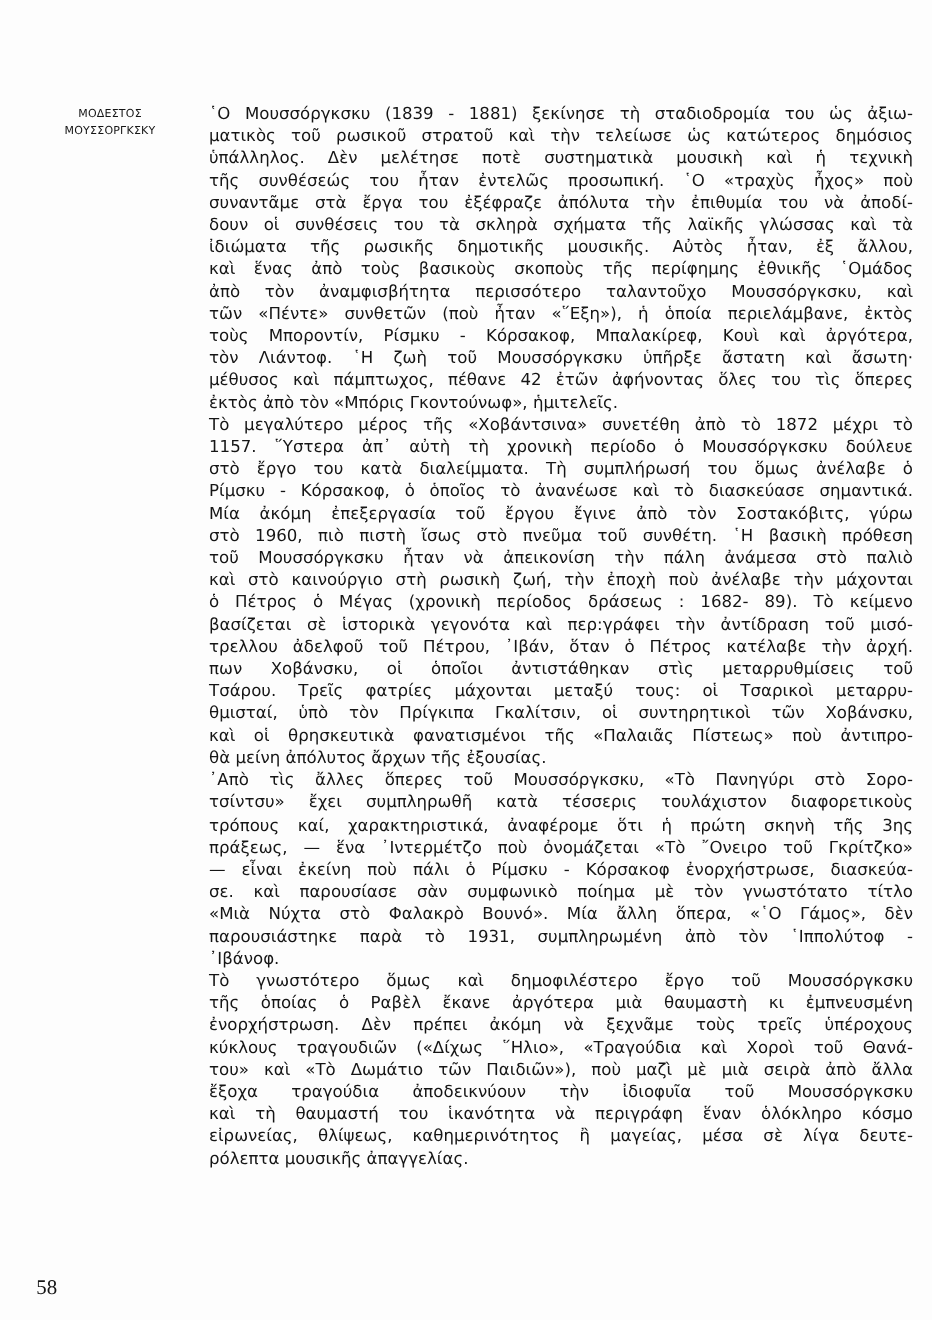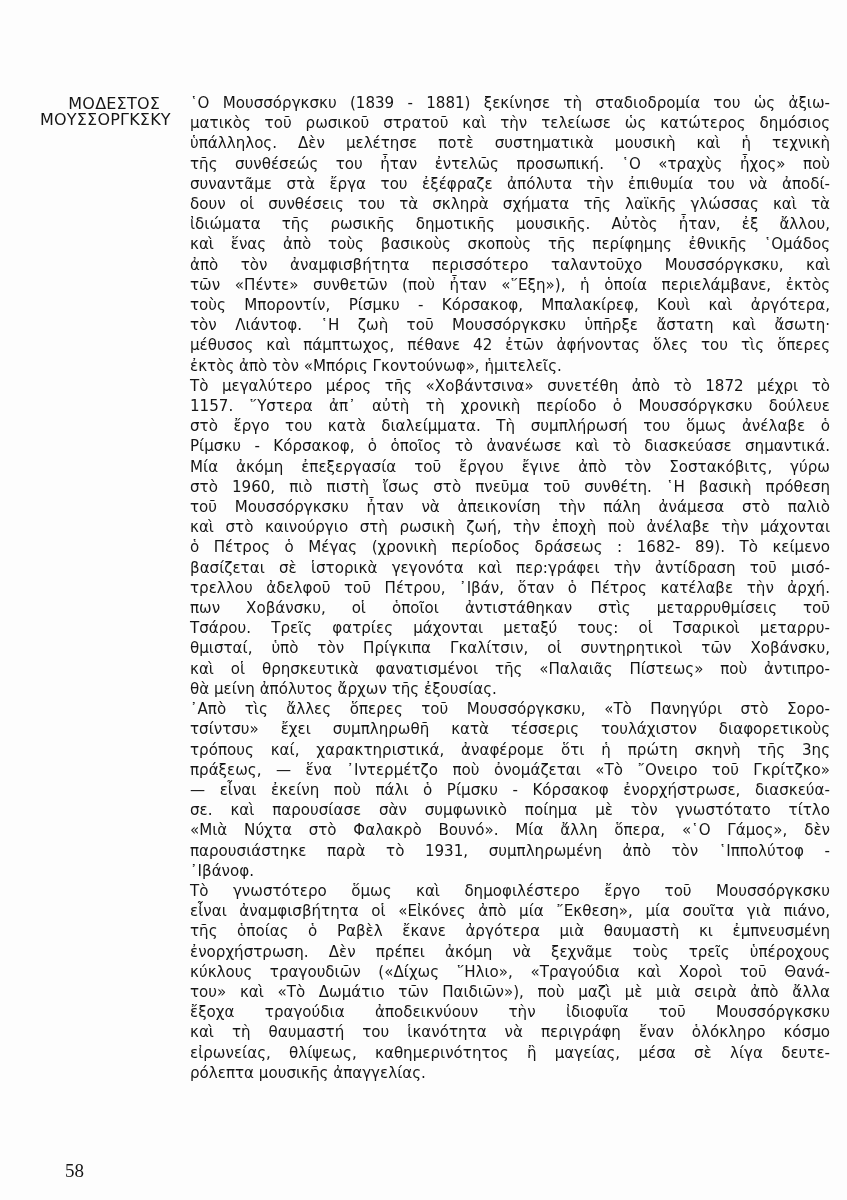--- a/index.html
+++ b/index.html
@@ -1,33 +1,33 @@
 <!DOCTYPE html>
 <html><head>
 <meta charset="utf-8">
 <style>
   html, body { margin: 0; padding: 0; }
   body {
     width: 847px; height: 1200px; background: #fdfdfd; position: relative; overflow: hidden;
     font-family: "DejaVu Sans", sans-serif; color: #151515;
   }
   .sidenote {
-    position: absolute; left: 40px; top: 96px; width: 120px; text-align: right;
-    font-size: 16px; line-height: 16px; letter-spacing: 0.2px;
+    position: absolute; left: 40px; top: 96px; width: 120px; text-align: center;
+    font-size: 10px; line-height: 16px; letter-spacing: 0.2px;
   }
   .sidenote div { white-space: nowrap; }
   .body-text {
     position: absolute; left: 170px; top: 93px; width: 640px;
     font-size: 15.1px; line-height: 20.2px; margin-left: 20px;
   }
   .line { white-space: nowrap; display: block; text-align: justify; text-align-last: justify; }
   .line.last { text-align-last: left; }
   .page-number {
     position: absolute; left: 33px; top: 1160px;
-    font-family: "Liberation Serif", serif; font-size: 19px; margin-left: 32px;
+    font-family: "Liberation Serif", serif; font-size: 19px;
   }
 </style>
 </head>
 <body>
 
 <div class="sidenote">
   <div>ΜΟΔΕΣΤΟΣ</div>
   <div>ΜΟΥΣΣΟΡΓΚΣΚΥ</div>
 </div>
 
@@ -72,21 +72,20 @@
       <span class="line">τρόπους καί, χαρακτηριστικά, ἀναφέρομε ὅτι ἡ πρώτη σκηνὴ τῆς 3ης</span>
       <span class="line">πράξεως, — ἕνα ᾿Ιντερμέτζο ποὺ ὀνομάζεται «Τὸ ῎Ονειρο τοῦ Γκρίτζκο»</span>
       <span class="line">— εἶναι ἐκείνη ποὺ πάλι ὁ Ρίμσκυ - Κόρσακοφ ἐνορχήστρωσε, διασκεύα-</span>
       <span class="line">σε. καὶ παρουσίασε σὰν συμφωνικὸ ποίημα μὲ τὸν γνωστότατο τίτλο</span>
       <span class="line">«Μιὰ Νύχτα στὸ Φαλακρὸ Βουνό». Μία ἄλλη ὅπερα, «῾Ο Γάμος», δὲν</span>
       <span class="line">παρουσιάστηκε παρὰ τὸ 1931, συμπληρωμένη ἀπὸ τὸν ῾Ιππολύτοφ -</span>
       <span class="line last">᾿Ιβάνοφ.</span>
     </div>
     <div>
       <span class="line">Τὸ γνωστότερο ὅμως καὶ δημοφιλέστερο ἔργο τοῦ Μουσσόργκσκυ</span>
-      <span class="line">εἶναι ἀναμφισβήτητα οἱ «Εἰκόνες ἀπὸ μία ῎Εκθεση», μία σουῖτα γιὰ πιάνο,</span>
       <span class="line">τῆς ὁποίας ὁ Ραβὲλ ἔκανε ἀργότερα μιὰ θαυμαστὴ κι ἐμπνευσμένη</span>
       <span class="line">ἐνορχήστρωση. Δὲν πρέπει ἀκόμη νὰ ξεχνᾶμε τοὺς τρεῖς ὑπέροχους</span>
       <span class="line">κύκλους τραγουδιῶν («Δίχως ῞Ηλιο», «Τραγούδια καὶ Χοροὶ τοῦ Θανά-</span>
       <span class="line">του» καὶ «Τὸ Δωμάτιο τῶν Παιδιῶν»), ποὺ μαζὶ μὲ μιὰ σειρὰ ἀπὸ ἄλλα</span>
       <span class="line">ἔξοχα τραγούδια ἀποδεικνύουν τὴν ἰδιοφυῖα τοῦ Μουσσόργκσκυ</span>
       <span class="line">καὶ τὴ θαυμαστή του ἱκανότητα νὰ περιγράφη ἕναν ὁλόκληρο κόσμο</span>
       <span class="line">εἰρωνείας, θλίψεως, καθημερινότητος ἢ μαγείας, μέσα σὲ λίγα δευτε-</span>
       <span class="line last">ρόλεπτα μουσικῆς ἀπαγγελίας.</span>
     </div>
   </div>

